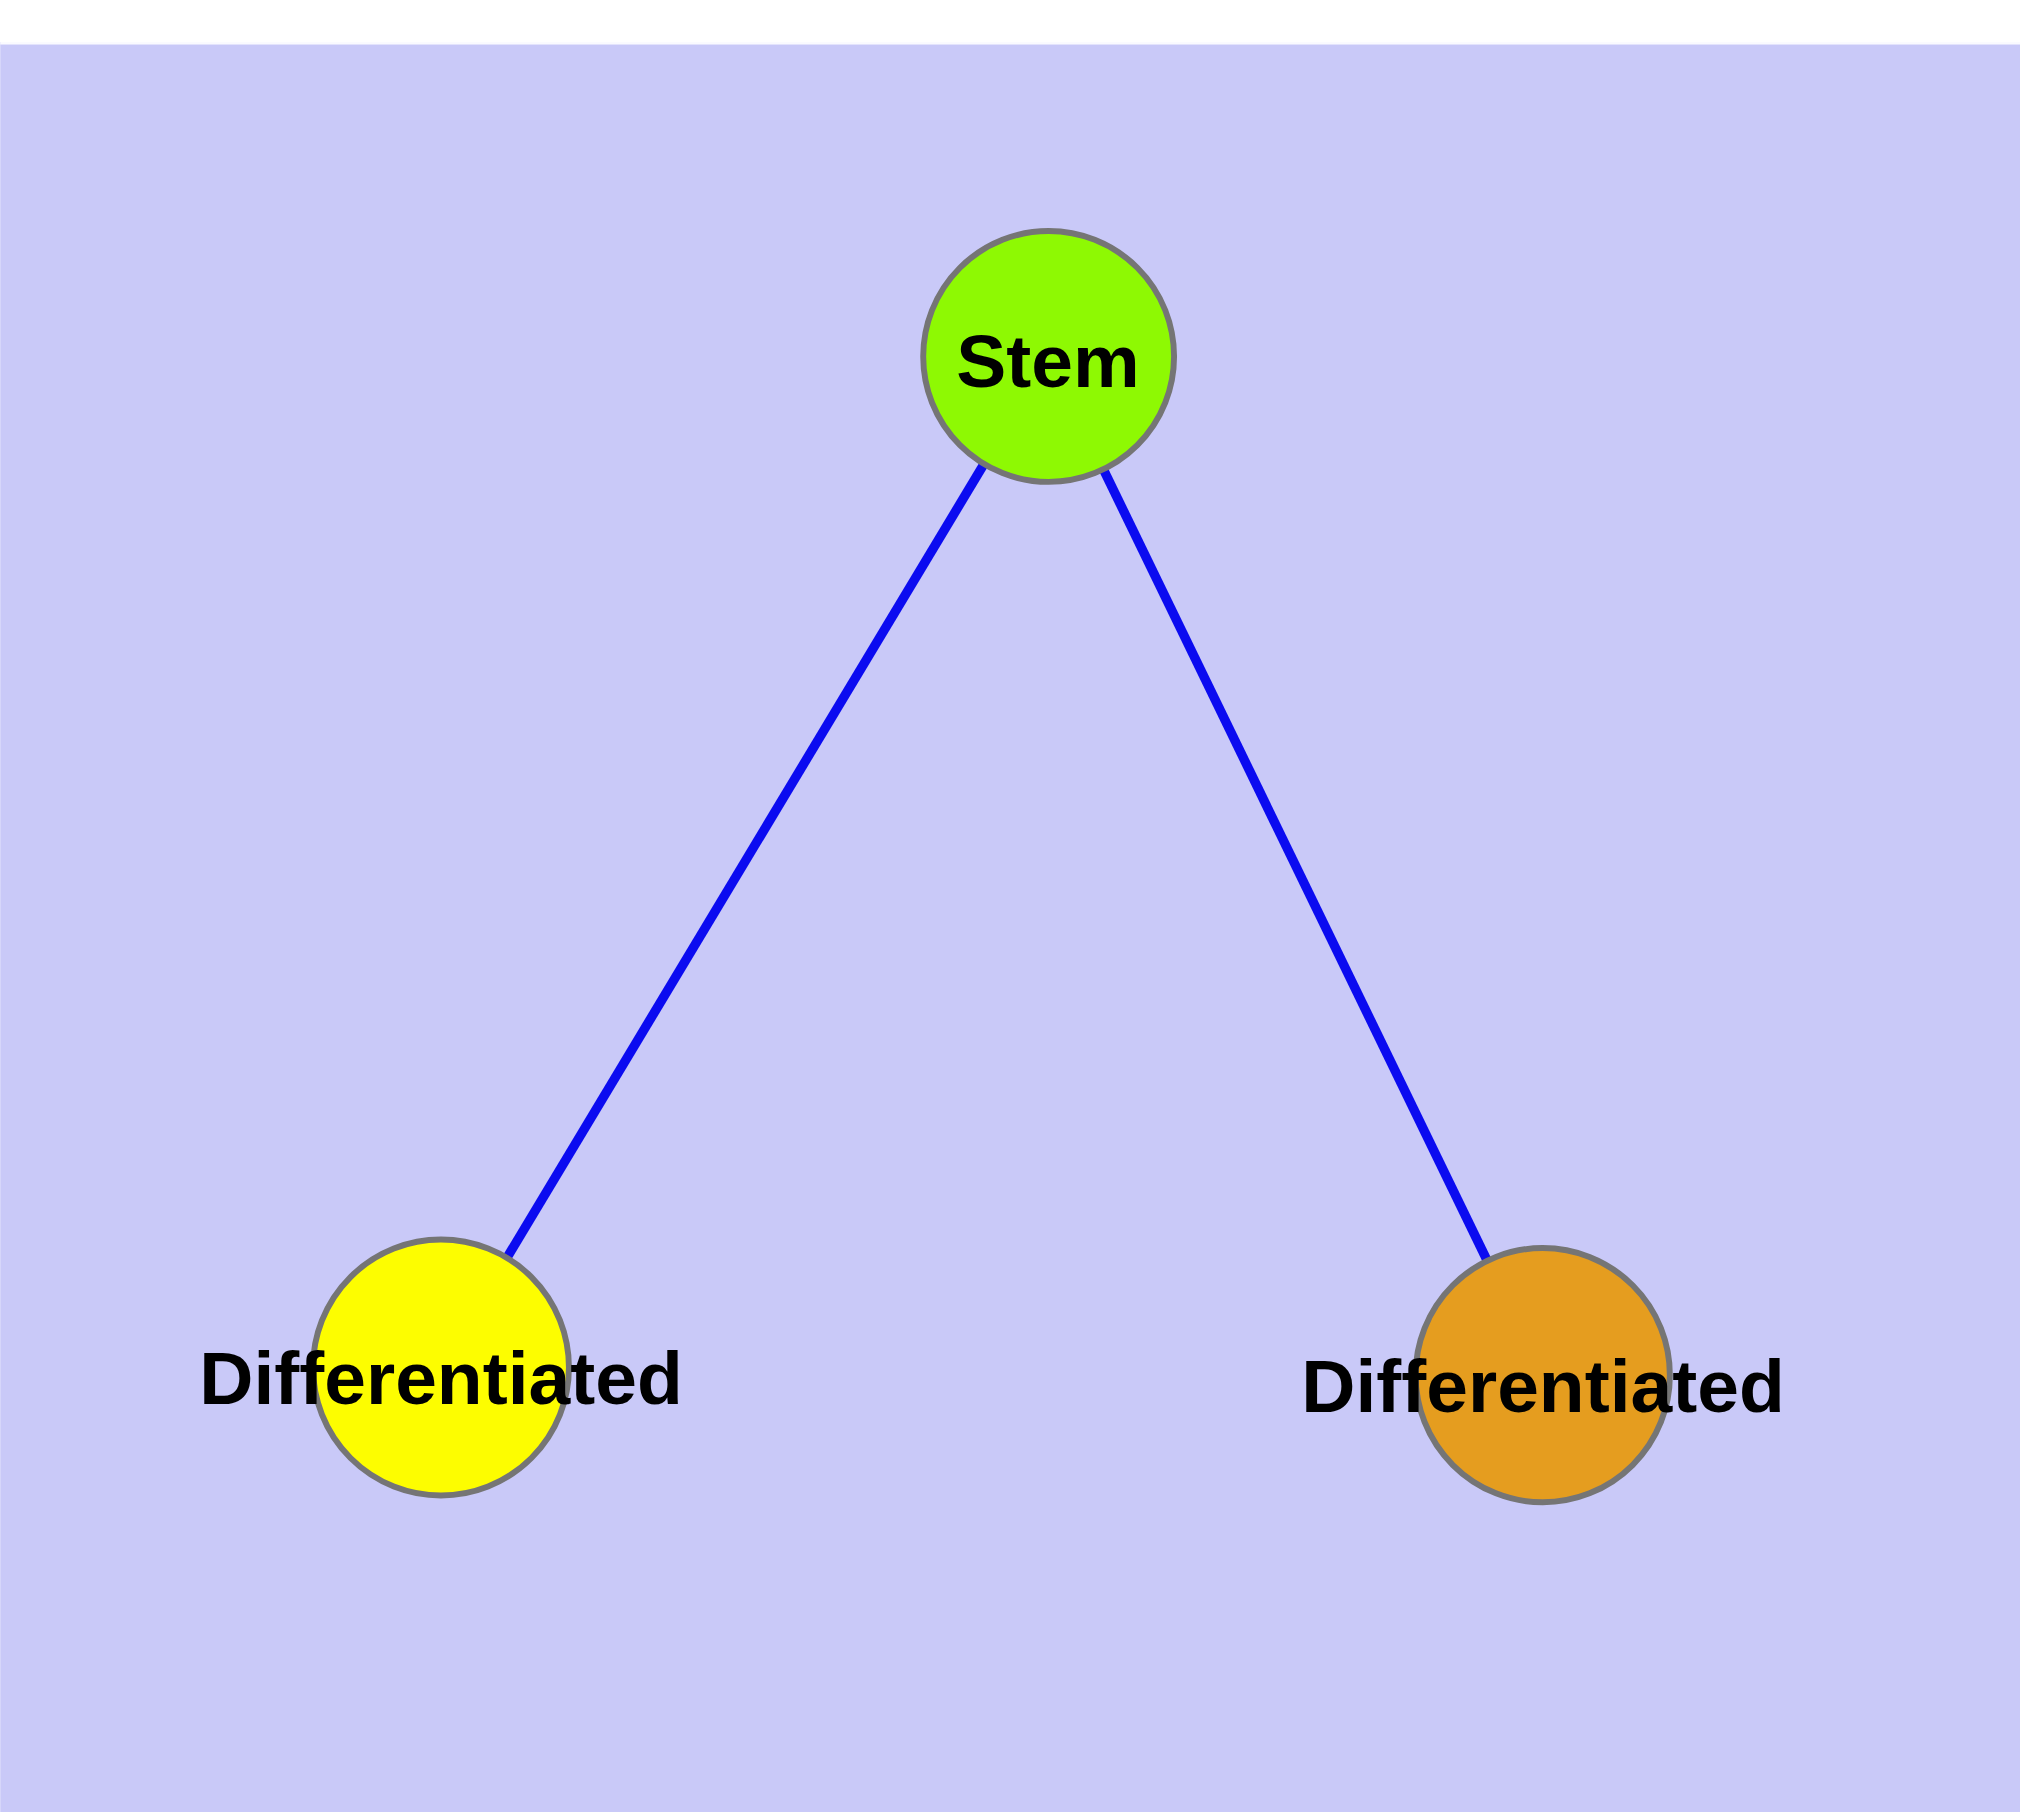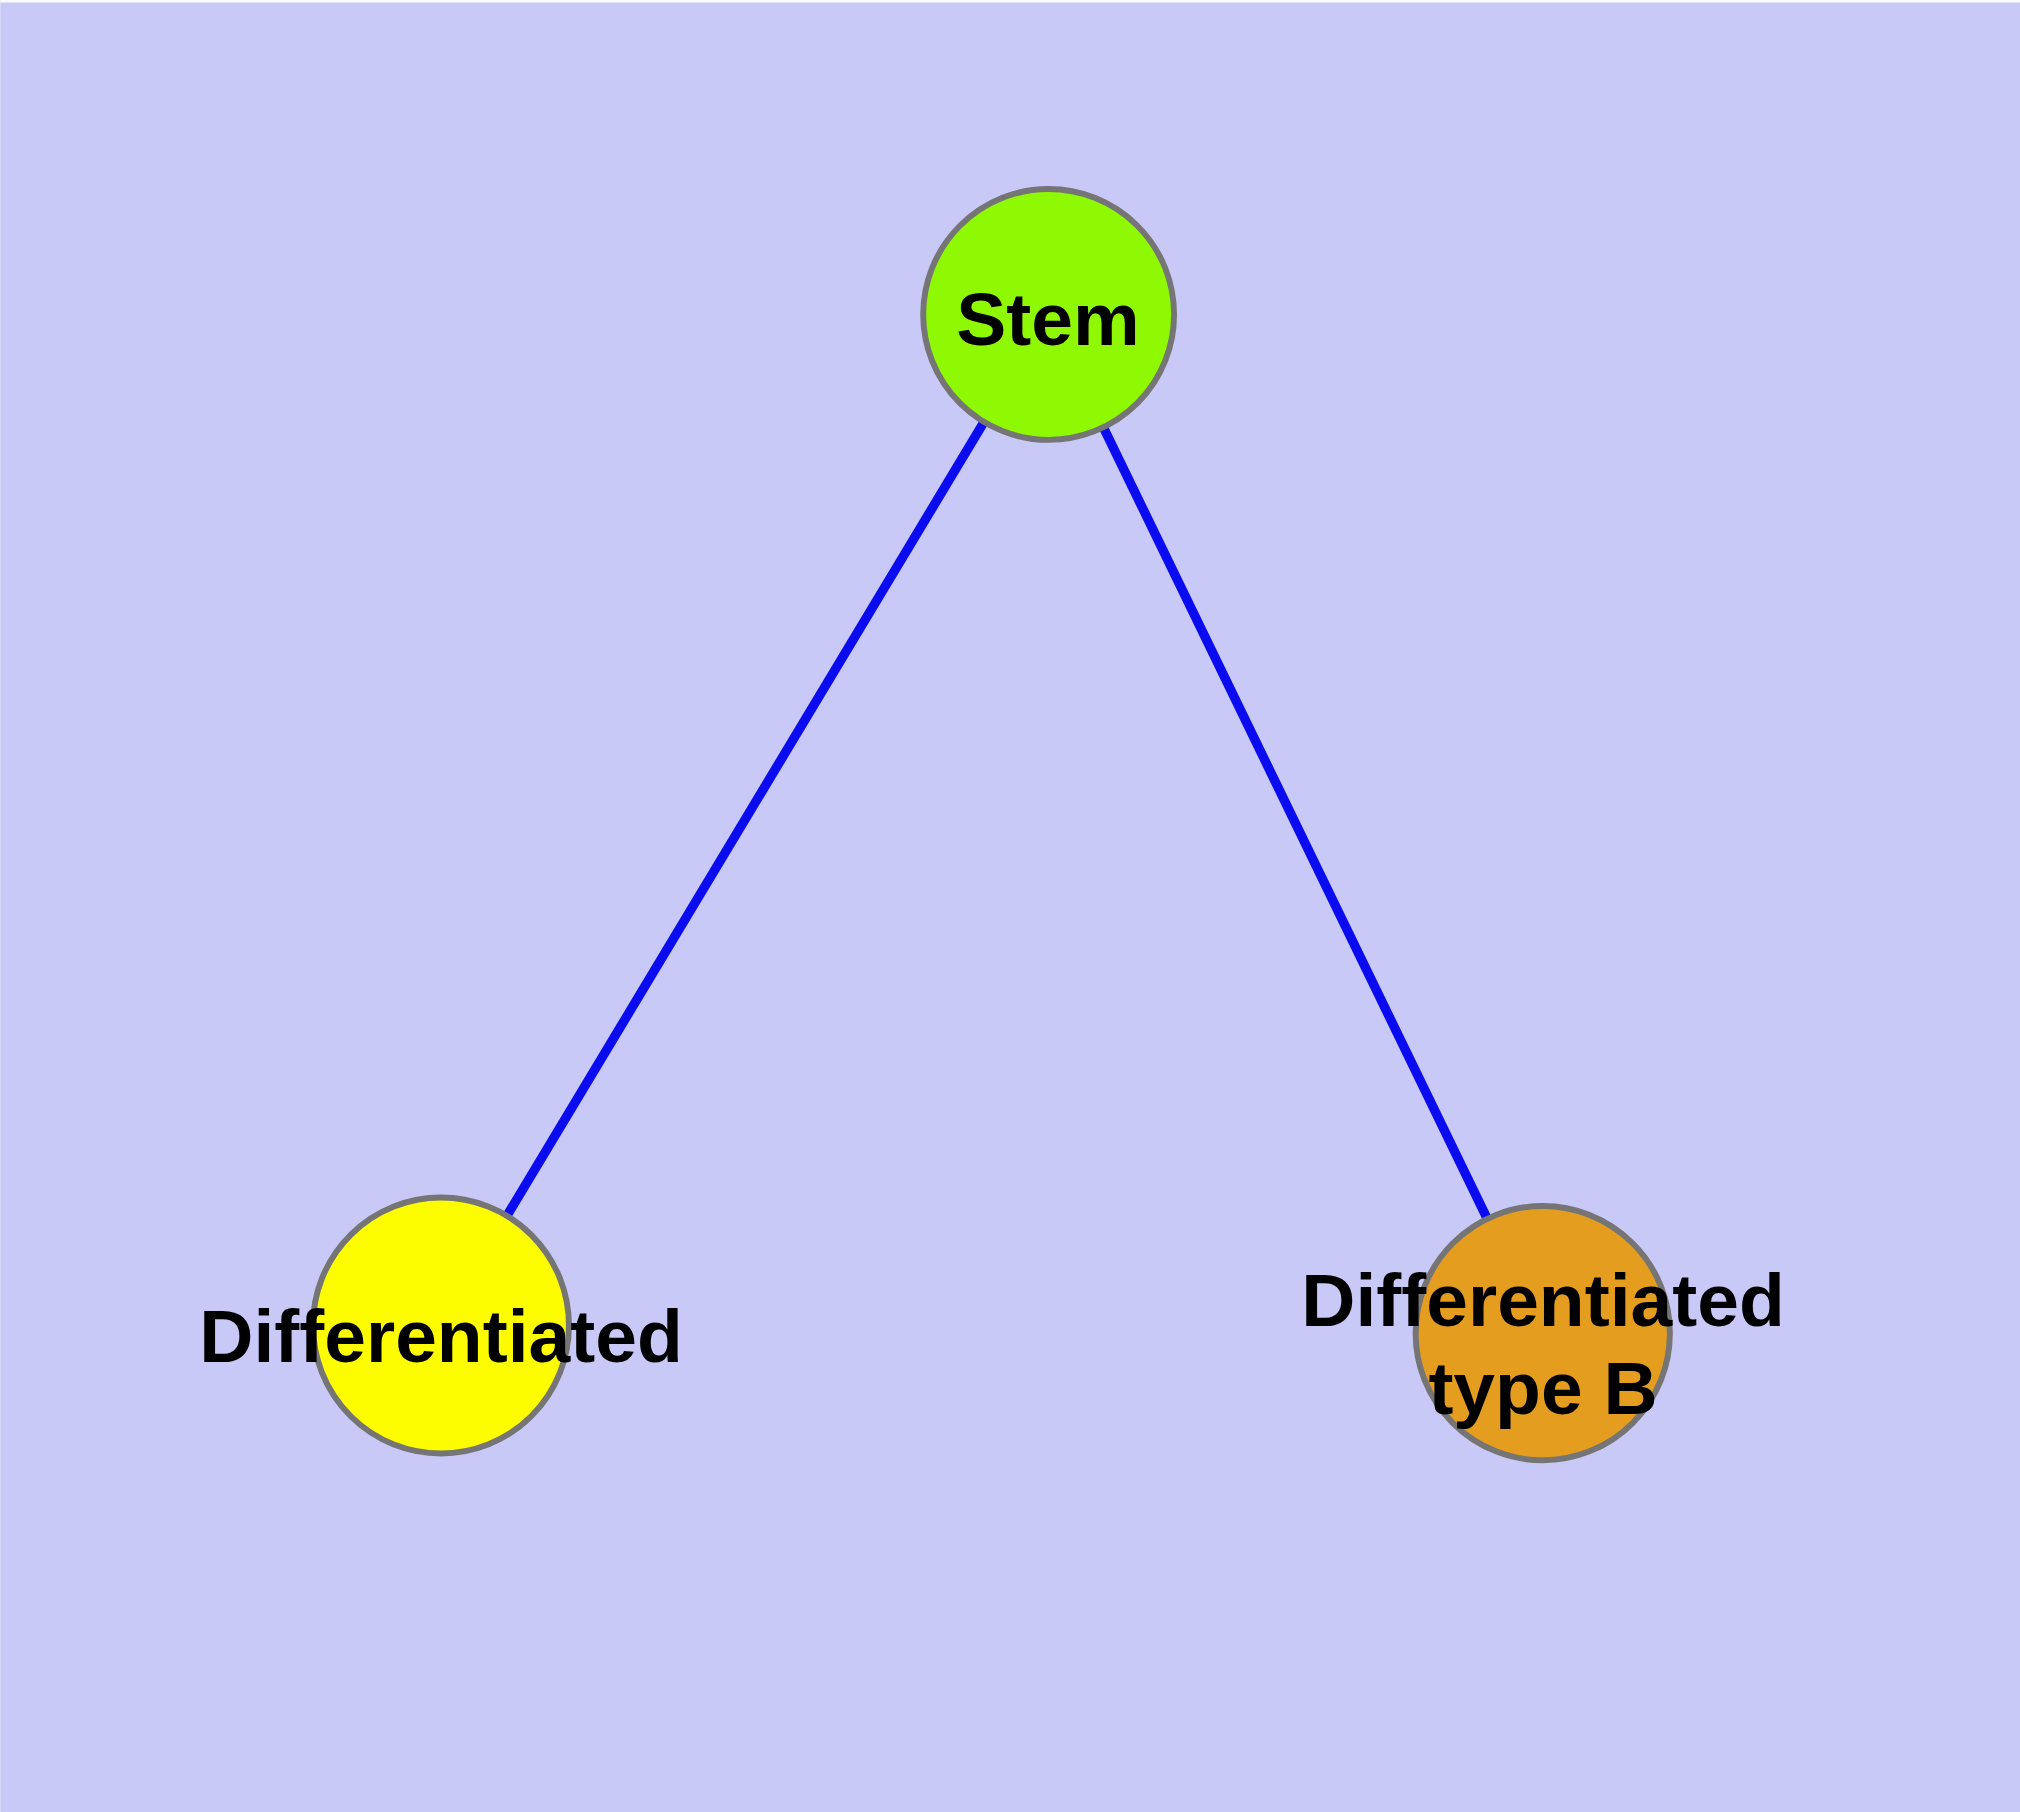--- a/index.html
+++ b/index.html
@@ -9,20 +9,21 @@
   body {
     width: 2021px;
     height: 1812px;
     overflow: hidden;
     font-family: "Liberation Sans", sans-serif;
   }
   .stage {
     position: relative;
     width: 2021px;
     height: 1280px;
+    margin-top: 42px;
   }
   .stage svg {
     position: absolute;
     left: 0;
     top: 0;
     display: block;
   }
   .node-circle {
     stroke: #757575;
     stroke-width: 7;
@@ -71,17 +72,16 @@
   <div class="node-label" style="left:1048px; top:320px">
     <span class="line">Stem</span>
   </div>
 
   <div class="node-label" style="left:441px; top:1337px">
     <span class="line">Differentiated</span>
   </div>
 
   <div class="node-label" style="left:1543px; top:1345px">
     <span class="line">Differentiated</span>
-    <span class="line">type B</span>
   </div>
 
 </div>
 
 
 </body></html>

